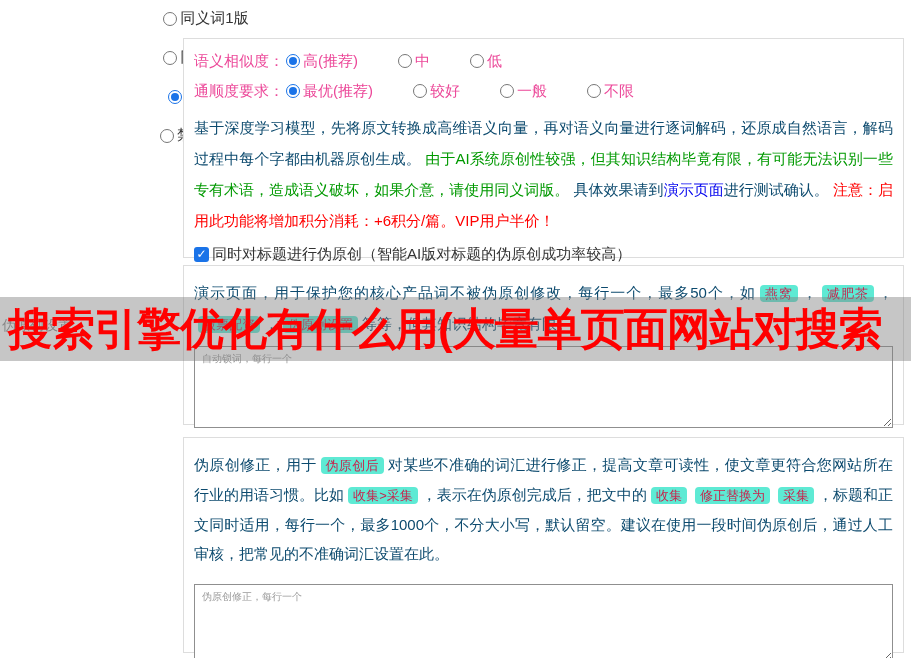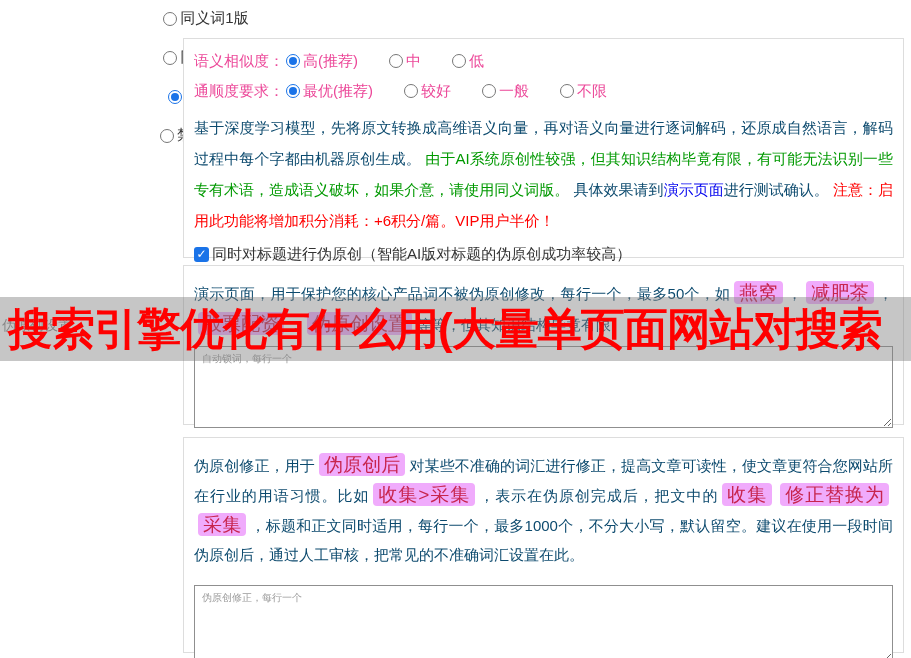--- a/index.html
+++ b/index.html
@@ -14,42 +14,42 @@
   
   .panels { position: absolute; left: 183px; top: 38px; width: 721px; }
   .panel { border: 1px solid #ddd; background: #fff; padding: 10px; width: 721px; }
   .panel-ai   { height: 220px; }
   .panel-lock { height: 160px; margin-top: 7px; }
   .panel-fix  { height: 216px; margin-top: 12px; }
 
   .opt-row { display: flex; align-items: center; font-size: 15px; color: #ec4899;
     height: 24px; margin-bottom: 6px; }
   .opt-row .row-label { margin-right: 2px; }
-  .opt-group { display: flex; gap: 31px; align-items: center; }
+  .opt-group { display: flex; gap: 40px; align-items: center; }
 
   label.radio, label.checkbox { display: inline-flex; align-items: center; gap: 3px;
     cursor: pointer; white-space: nowrap; }
   .rb { width: 14px; height: 14px; border: 1px solid #777; border-radius: 50%;
     background: #fff; display: inline-block; position: relative; flex: 0 0 auto; }
   .rb.checked { border-color: #1a73e8; }
   .rb.checked::after { content: ""; position: absolute; left: 2px; top: 2px;
     width: 8px; height: 8px; border-radius: 50%; background: #1a73e8; }
   .cb { width: 15px; height: 15px; border-radius: 3px; background: #1a73e8;
     color: #fff; font-size: 12px; line-height: 15px; text-align: center;
     display: inline-block; flex: 0 0 auto; }
 
   .rich { font-size: 15px; line-height: 30px; color: #555; margin-top: 8px;
     text-align: justify; }
   .panel-ai .rich { line-height: 31px; margin-top: 9px; }
   .seg-gray  { color: #0c4a6e; }
   .seg-green { color: #009900; }
   .seg-red   { color: #ff0000; }
   .seg-link  { color: #0000ee; cursor: pointer; }
-  .seg-tag   { color: #c7254e; background: #f0abfc; border-radius: 4px;
-    padding: 1px 5px; font-size: 19px; margin: 0 4px; white-space: nowrap; }
+  .seg-tag   { color: #c7254e; background: #5eead4; border-radius: 4px;
+    padding: 1px 5px; font-size: 13px; margin: 0 4px; white-space: nowrap; }
 
   .cb-row { display: flex; align-items: center; gap: 4px; font-size: 15px;
     color: #333; margin-top: 9px; }
 
   textarea { display: block; width: 100%; border: 1px solid #8f8f8f; background: #fff;
     font-family: "Liberation Sans", "DejaVu Sans", sans-serif; font-size: 10px;
     color: #333; padding: 5px 7px; resize: both; overflow: auto; }
   textarea::placeholder { color: #9a9a9a; }
   .panel-lock textarea { height: 82px; margin-top: 6px; }
   .panel-fix  textarea { height: 78px; margin-top: 16px; }

